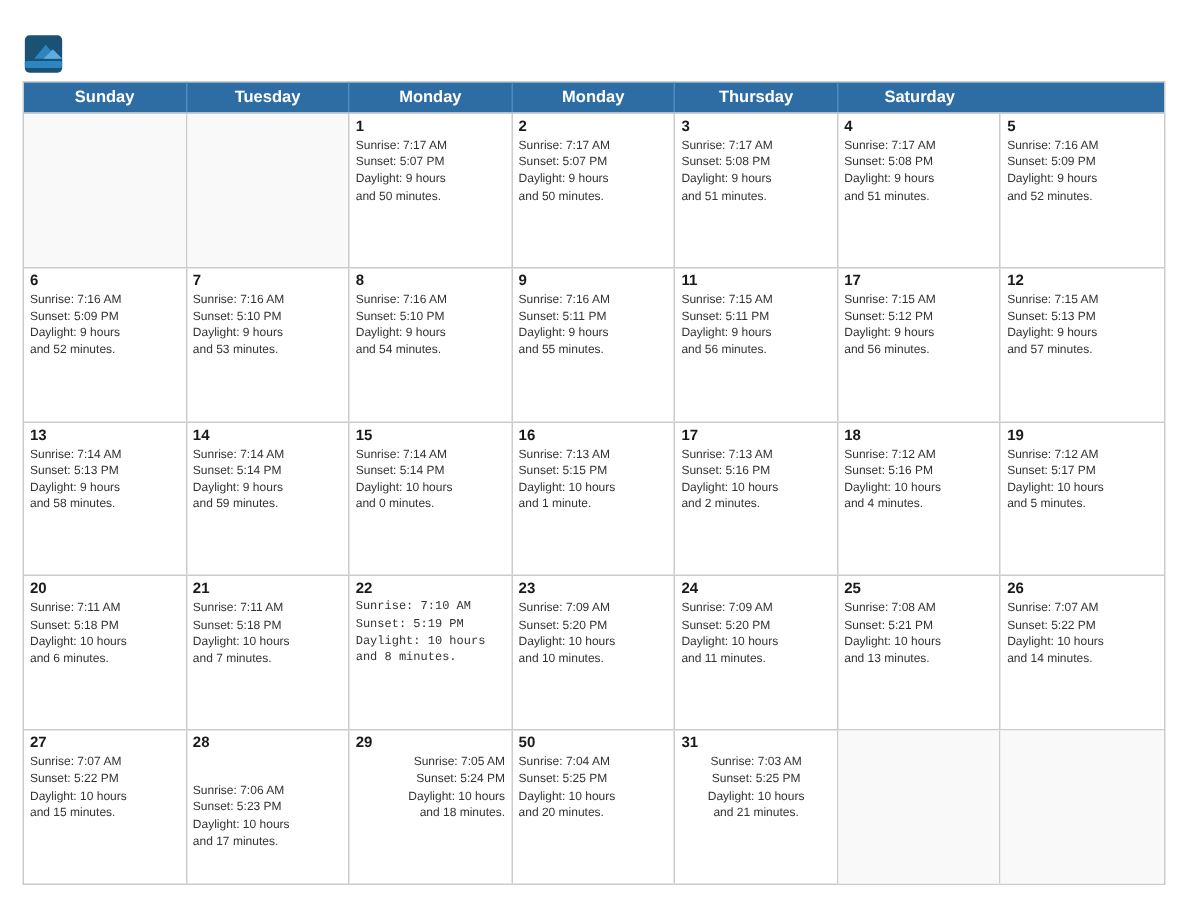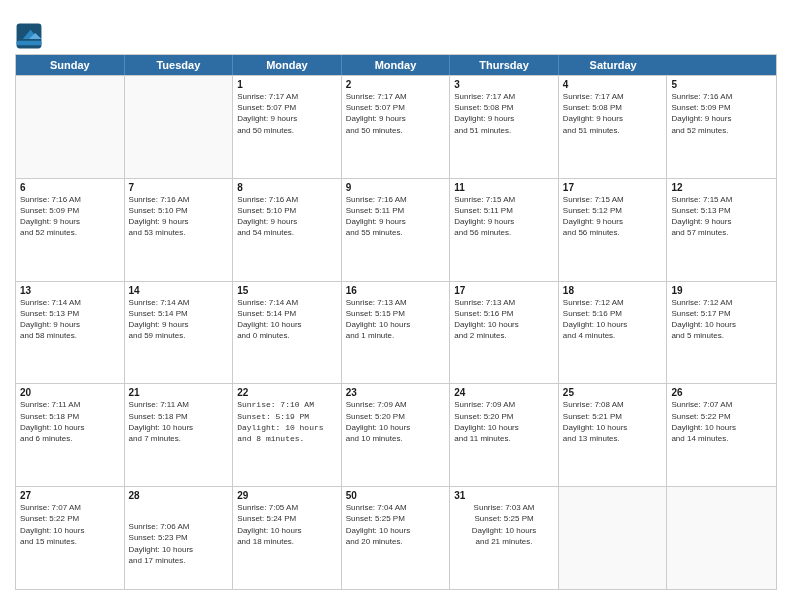--- a/index.html
+++ b/index.html
@@ -340,21 +340,21 @@
           </div>
           <div class="cal-cell">
             <span class="day-num">28</span>
             <div class="cell-info" style="white-space: pre-line; margin-top: 20px;">Sunrise: 7:06 AM
 Sunset: 5:23 PM
 Daylight: 10 hours
 and 17 minutes.</div>
           </div>
           <div class="cal-cell">
             <span class="day-num">29</span>
-            <div class="cell-info" style="white-space: pre-line;">Sunrise: 7:05 AM
+            <div class="cell-info" style="white-space: pre-line; text-align: right;">Sunrise: 7:05 AM
 Sunset: 5:24 PM
 Daylight: 10 hours
 and 18 minutes.</div>
           </div>
           <div class="cal-cell">
             <span class="day-num">50</span>
             <div class="cell-info" style="white-space: pre-line;">Sunrise: 7:04 AM
 Sunset: 5:25 PM
 Daylight: 10 hours
 and 20 minutes.</div>

